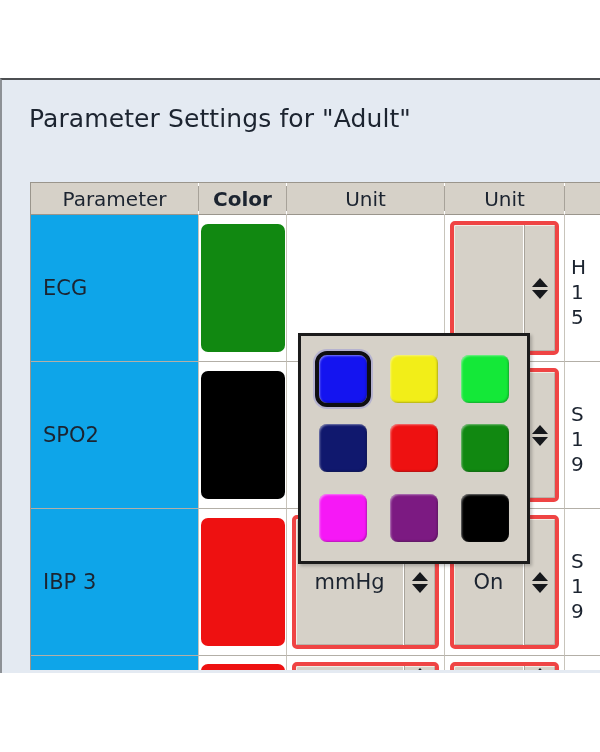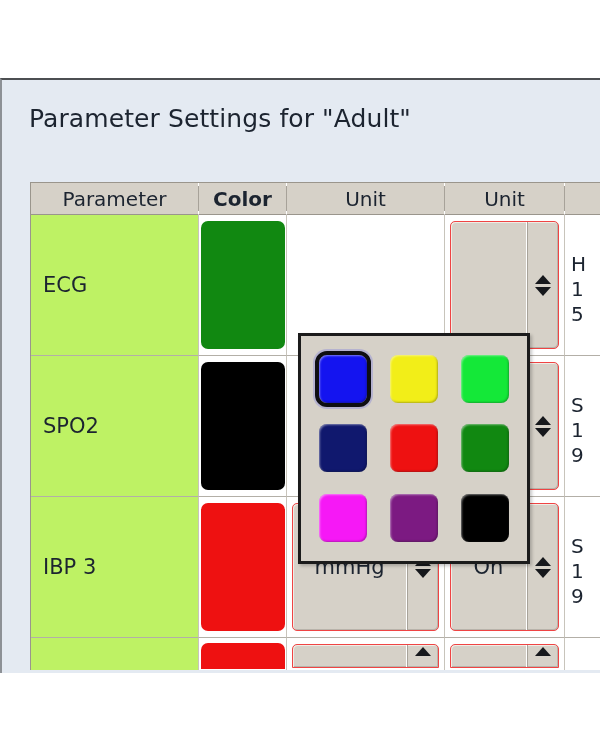--- a/index.html
+++ b/index.html
@@ -95,21 +95,21 @@
   }
   thead th.col-param { width: 168px; }
   thead th.col-color  { width: 88px; font-weight: bold; }
   thead th.col-unit   { width: 158px; }
   thead th.col-alarm  { width: 120px; }
   thead th.col-limits { width: 86px; }
 
   tbody tr td {
     border-right: 1px solid #c8c4bb;
     border-bottom: 1px solid #b3afa7;
-    background: #bef264;
+    background: #0ea5e9;
     height: 140px;
   }
   tbody tr.short-row td { height: 26px; }
 
   td.c-param {
     font-size: 21px;
     color: #1c2430;
     padding-left: 12px !important;
   }
 
@@ -132,21 +132,21 @@
   
   td.c-combo {
     padding: 6px 5px !important;
     background: #ffffff;
   }
   .spinner {
     display: flex;
     align-items: stretch;
     height: 126px;
     background: #d6d1c8;
-    border: 1px solid #ef4444;
+    border: 4px solid #ef4444;
     border-radius: 5px;
     box-shadow: inset 1px 1px 0 #f0ece5, inset -1px -1px 0 #b8b3aa;
     overflow: hidden;
   }
   tbody tr.short-row .spinner { height: 22px; border-radius: 5px 5px 0 0; }
   .spinner-text {
     flex: 1;
     display: flex;
     align-items: center;
     justify-content: center;

